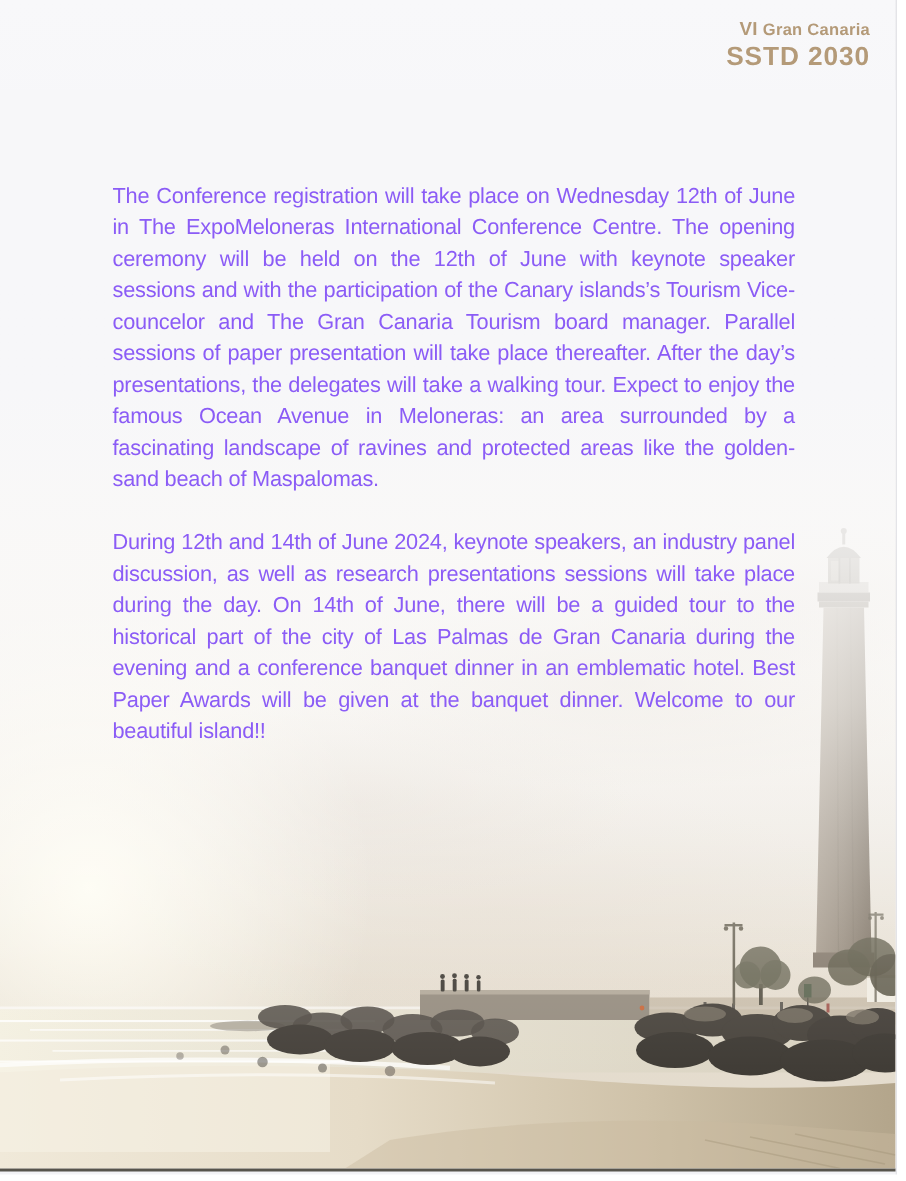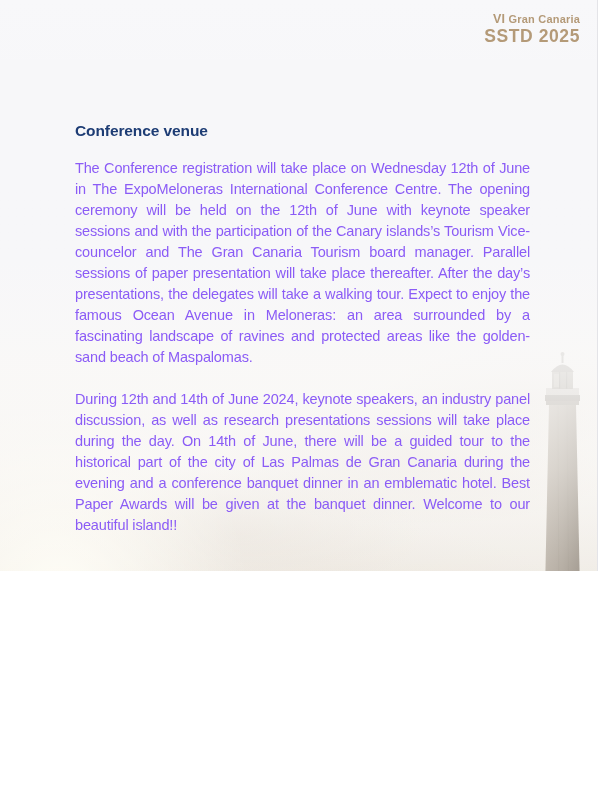--- a/index.html
+++ b/index.html
@@ -1,16 +1,16 @@
 <!DOCTYPE html>
 <html><head>
 <meta charset="utf-8">
 <style>
   html,body{margin:0;padding:0;background:#ffffff;}
-  .page{position:relative;width:604px;height:571px;background:#ffffff;overflow:hidden;
+  .page{position:relative;width:604px;height:787px;background:#ffffff;overflow:hidden;
         font-family:"Liberation Sans","DejaVu Sans",sans-serif;}
   
   .sheet{position:absolute;left:0;top:0;width:597px;height:783px;
          background:linear-gradient(180deg,#f8f8fa 0%,#f5f5f8 30%,#f3f3f6 60%);
          border-right:1px solid #e4e4e8;}
   
   .photo{position:absolute;left:0;top:60px;width:597px;height:719px;z-index:1;
          border-bottom:2px solid #57544c;overflow:hidden;
          background:
            radial-gradient(circle 270px at 10% 74%, rgba(255,253,243,0.95), rgba(255,252,240,0) 70%),
@@ -188,21 +188,20 @@
         <circle cx="175" cy="648" r="3.5" fill="#46413b" opacity="0.5"></circle>
         <circle cx="215" cy="652" r="3" fill="#46413b" opacity="0.5"></circle>
         <circle cx="260" cy="654" r="3.5" fill="#46413b" opacity="0.45"></circle>
       </g>
     </svg>
     <div class="fade"></div>
   </div>
 
   <header class="logo">
     <div class="l1"><span class="num">VI</span> <span>Gran Canaria</span></div>
-    <div class="l2">SSTD 2025</div>
+    <div class="l2">SSTD 2030</div>
   </header>
 
   <main class="content">
-    <h1>Conference venue</h1>
     <p>The Conference registration will take place on Wednesday 12th of June in The ExpoMeloneras International Conference Centre. The opening ceremony will be held on the 12th of June with keynote speaker sessions and with the participation of the Canary islands’s Tourism Vice-councelor and The Gran Canaria Tourism board manager. Parallel sessions of paper presentation will take place thereafter. After the day’s presentations, the delegates will take a walking tour. Expect to enjoy the famous Ocean Avenue in Meloneras: an area surrounded by a fascinating landscape of ravines and protected areas like the golden-sand beach of Maspalomas.</p>
     <p>During 12th and 14th of June 2024, keynote speakers, an industry panel discussion, as well as research presentations sessions will take place during the day. On 14th of June, there will be a guided tour to the historical part of the city of Las Palmas de Gran Canaria during the evening and a conference banquet dinner in an emblematic hotel. Best Paper Awards will be given at the banquet dinner. Welcome to our beautiful island!!</p>
   </main>
 </div>
 
 </body></html>

